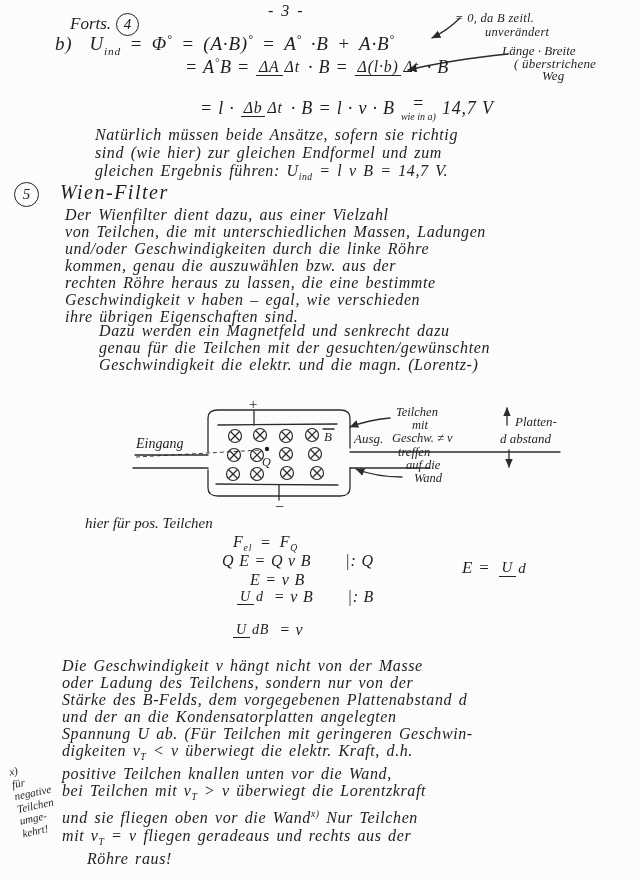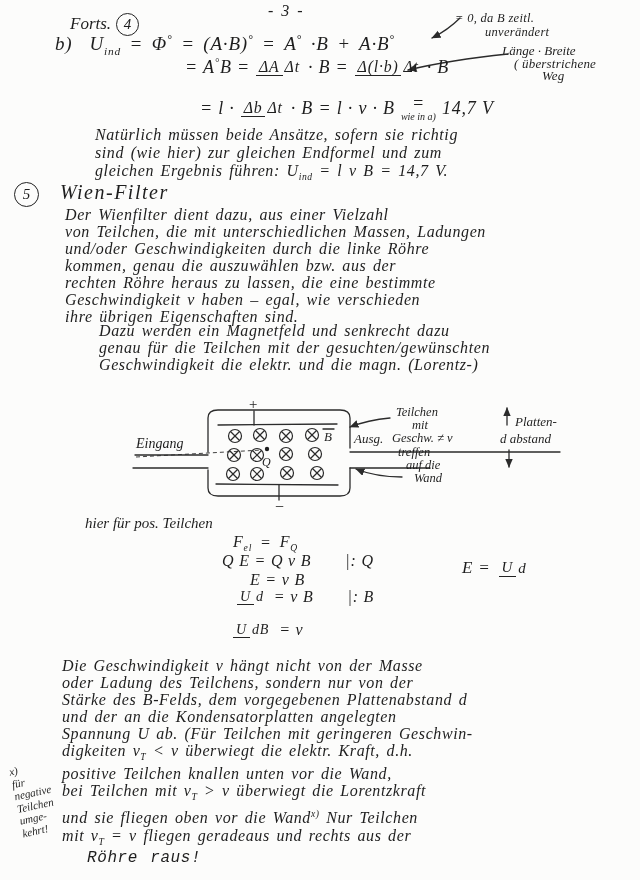--- a/index.html
+++ b/index.html
@@ -276,21 +276,21 @@
     <div>Die Geschwindigkeit v hängt nicht von der Masse</div>
     <div>oder Ladung des Teilchens, sondern nur von der</div>
     <div>Stärke des B-Felds, dem vorgegebenen Plattenabstand d</div>
     <div>und der an die Kondensatorplatten angelegten</div>
     <div>Spannung U ab.   (Für Teilchen mit geringeren Geschwin-</div>
     <div><span>digkeiten v</span><sub>T</sub><span> &lt; v überwiegt die elektr. Kraft, d.h.</span></div>
     <div>positive Teilchen knallen unten vor die Wand,</div>
     <div><span>bei Teilchen mit v</span><sub>T</sub><span> &gt; v überwiegt die Lorentzkraft</span></div>
     <div><span>und sie fliegen oben vor die Wand</span><sup class="xnote">x)</sup><span> Nur Teilchen</span></div>
     <div><span>mit v</span><sub>T</sub><span> = v fliegen geradeaus und rechts aus der</span></div>
-    <div style="padding-left:25px;font-family:Liberation Mono, monospace;">Röhre raus!</div>
+    <div style="padding-left:25px;">Röhre raus!</div>
   </div>
 
   <div class="abs hw marginnote" style="left:8px;top:766px;">
     <div>x)</div>
     <div>für</div>
     <div>negative</div>
     <div>Teilchen</div>
     <div>umge-</div>
     <div>kehrt!</div>
   </div>

